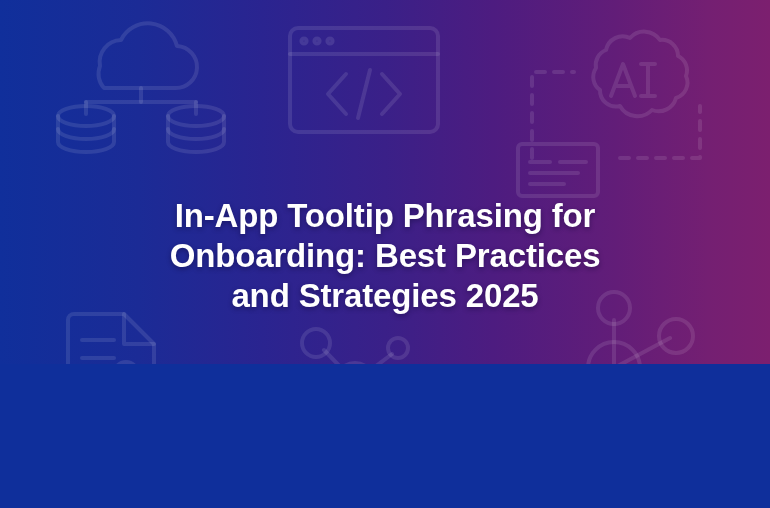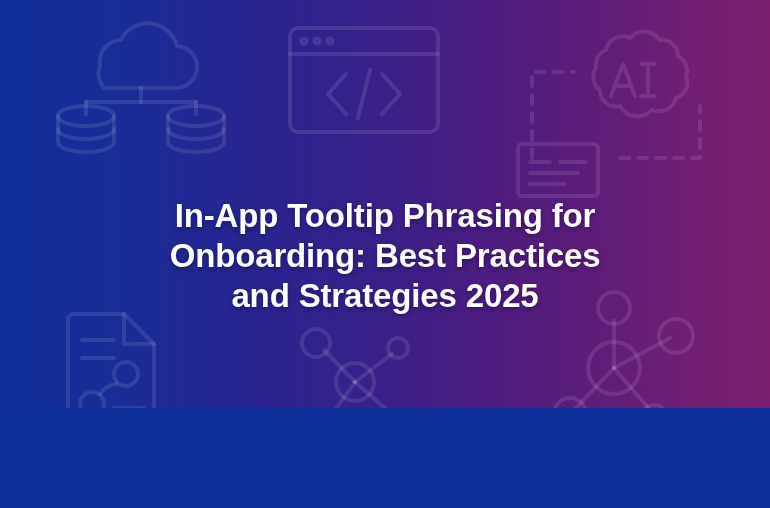--- a/index.html
+++ b/index.html
@@ -11,21 +11,21 @@
   }
 
   body {
     font-family: "Liberation Sans", sans-serif;
     background: #0f2f9b;
   }
 
   #banner {
     position: relative;
     width: 770px;
-    height: 408px;
+    height: 364px;
     overflow: hidden;
     background: linear-gradient(90deg,
         #102f9b 0%,
         #1b2b96 18%,
         #2a2490 34%,
         #3a2088 50%,
         #4d1c80 64%,
         #621d78 80%,
         #741f72 92%,
         #7c1f6f 100%);

